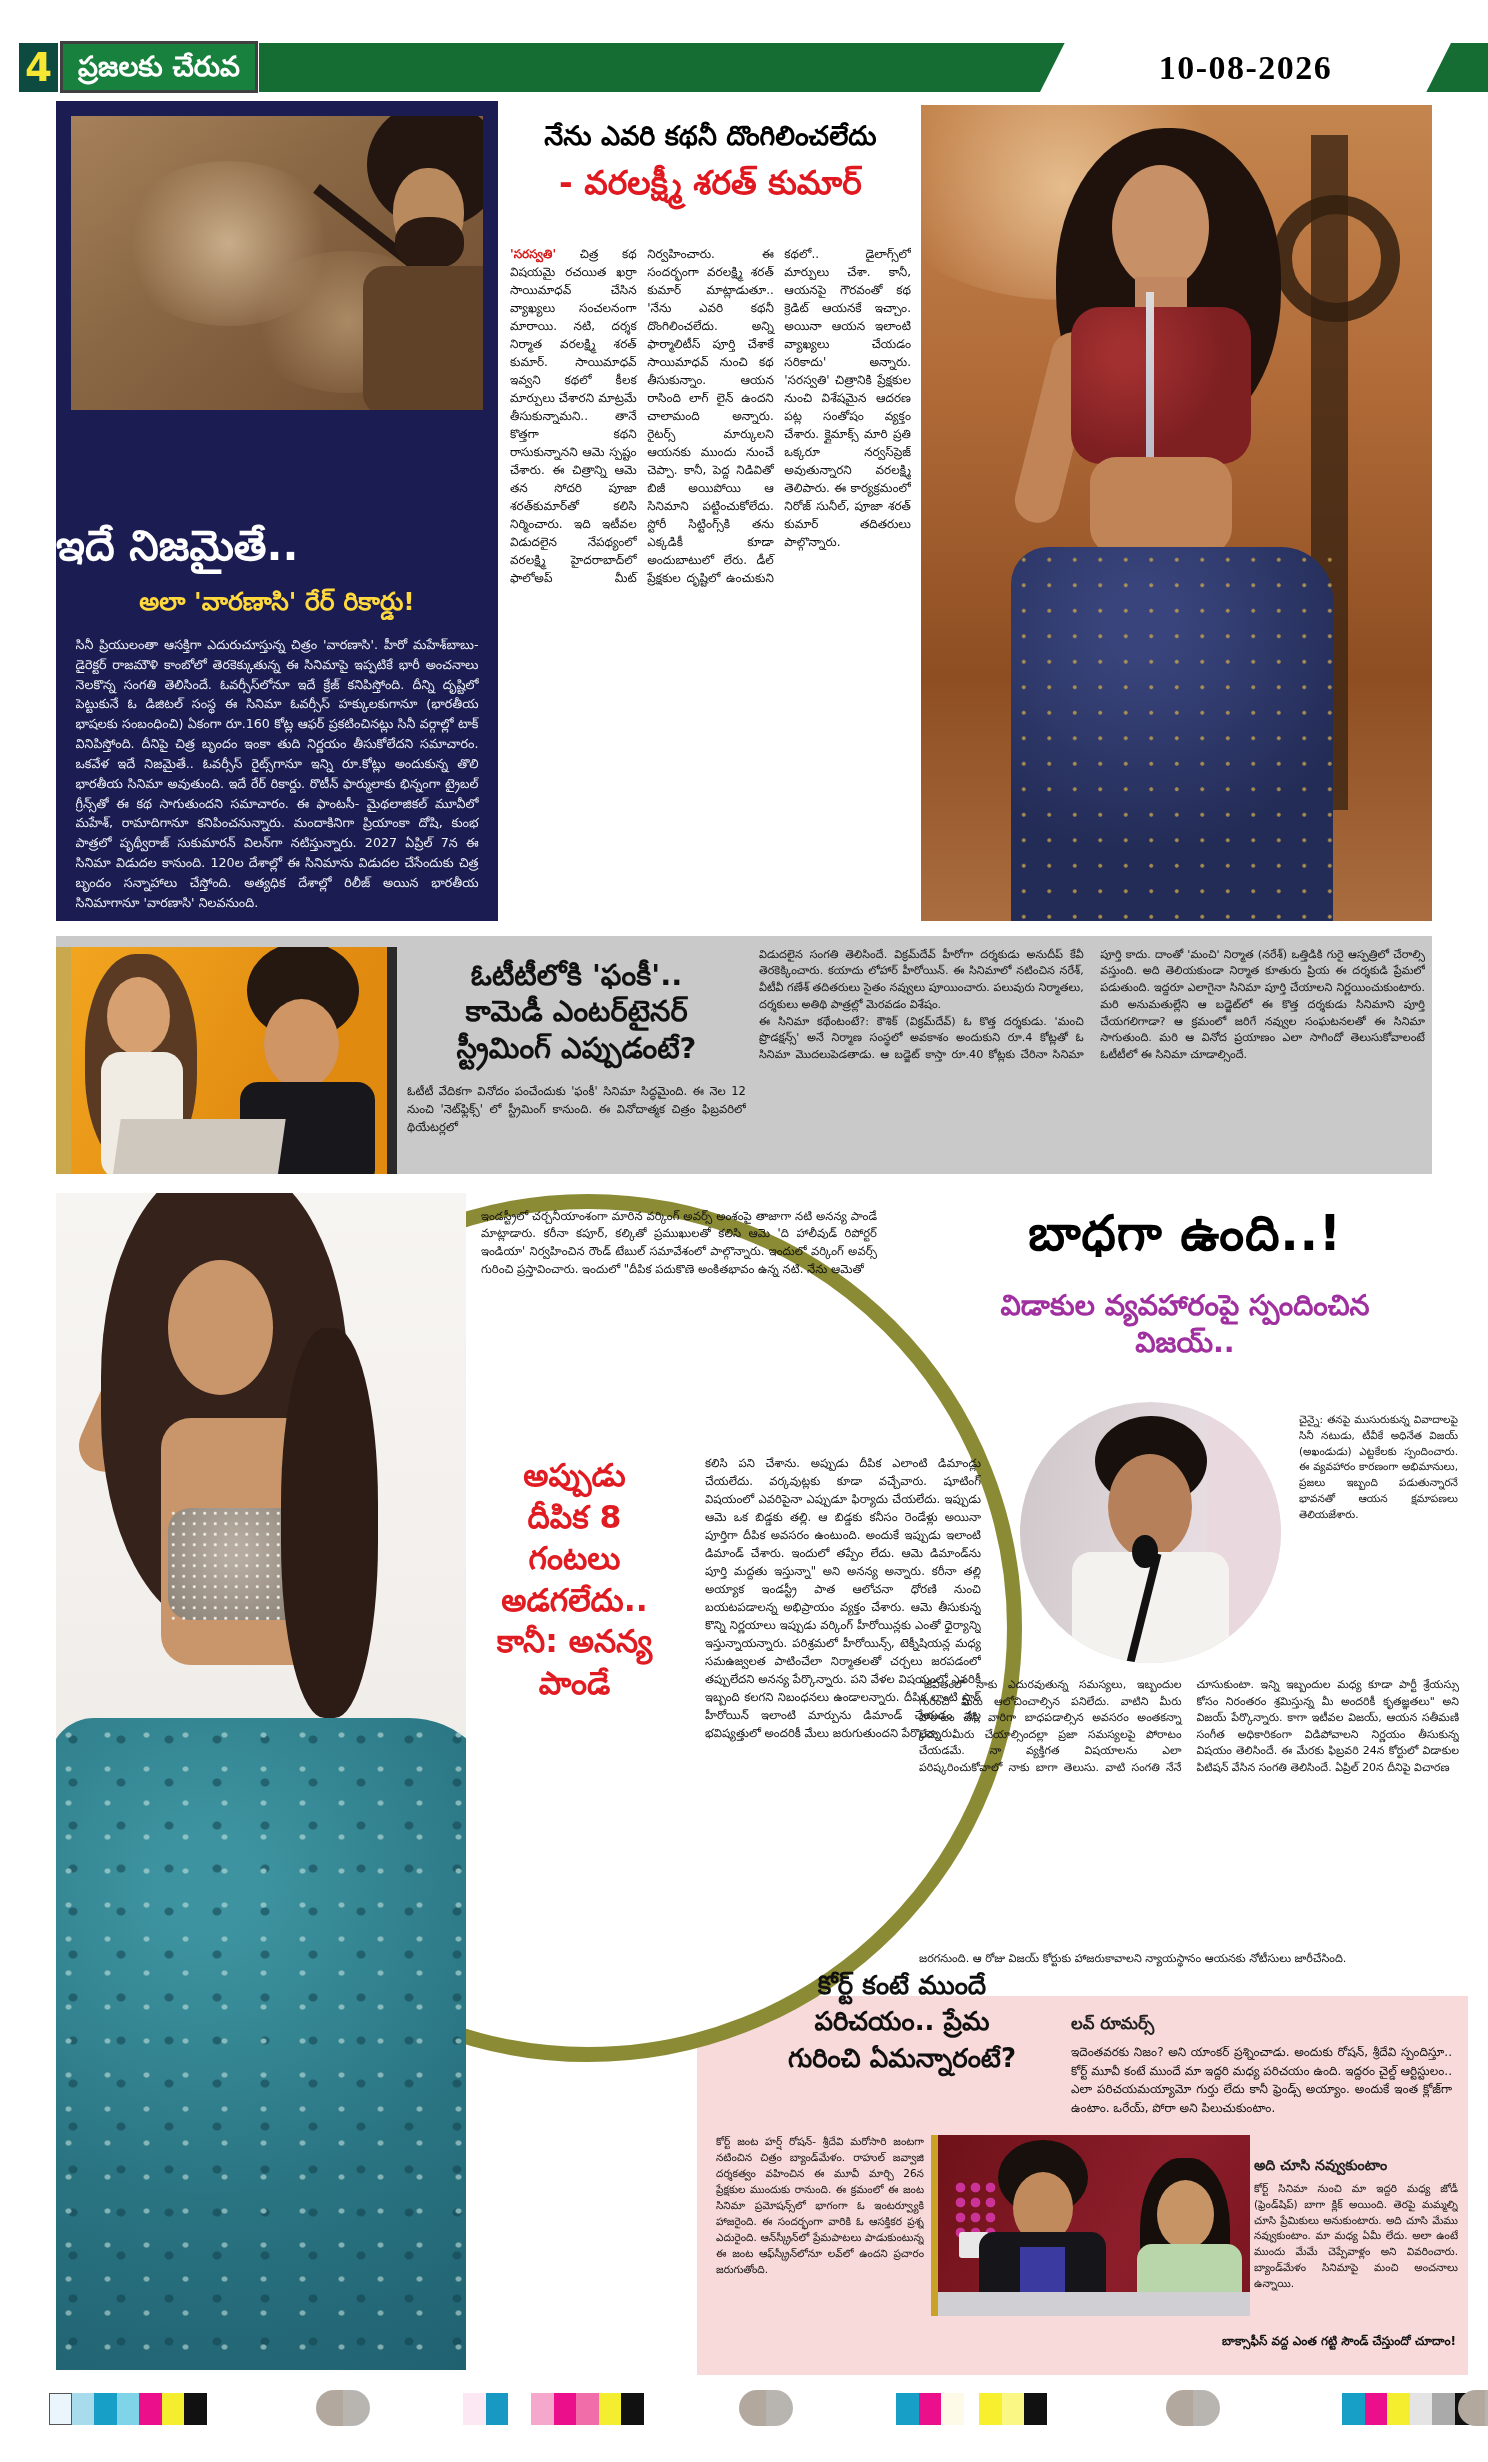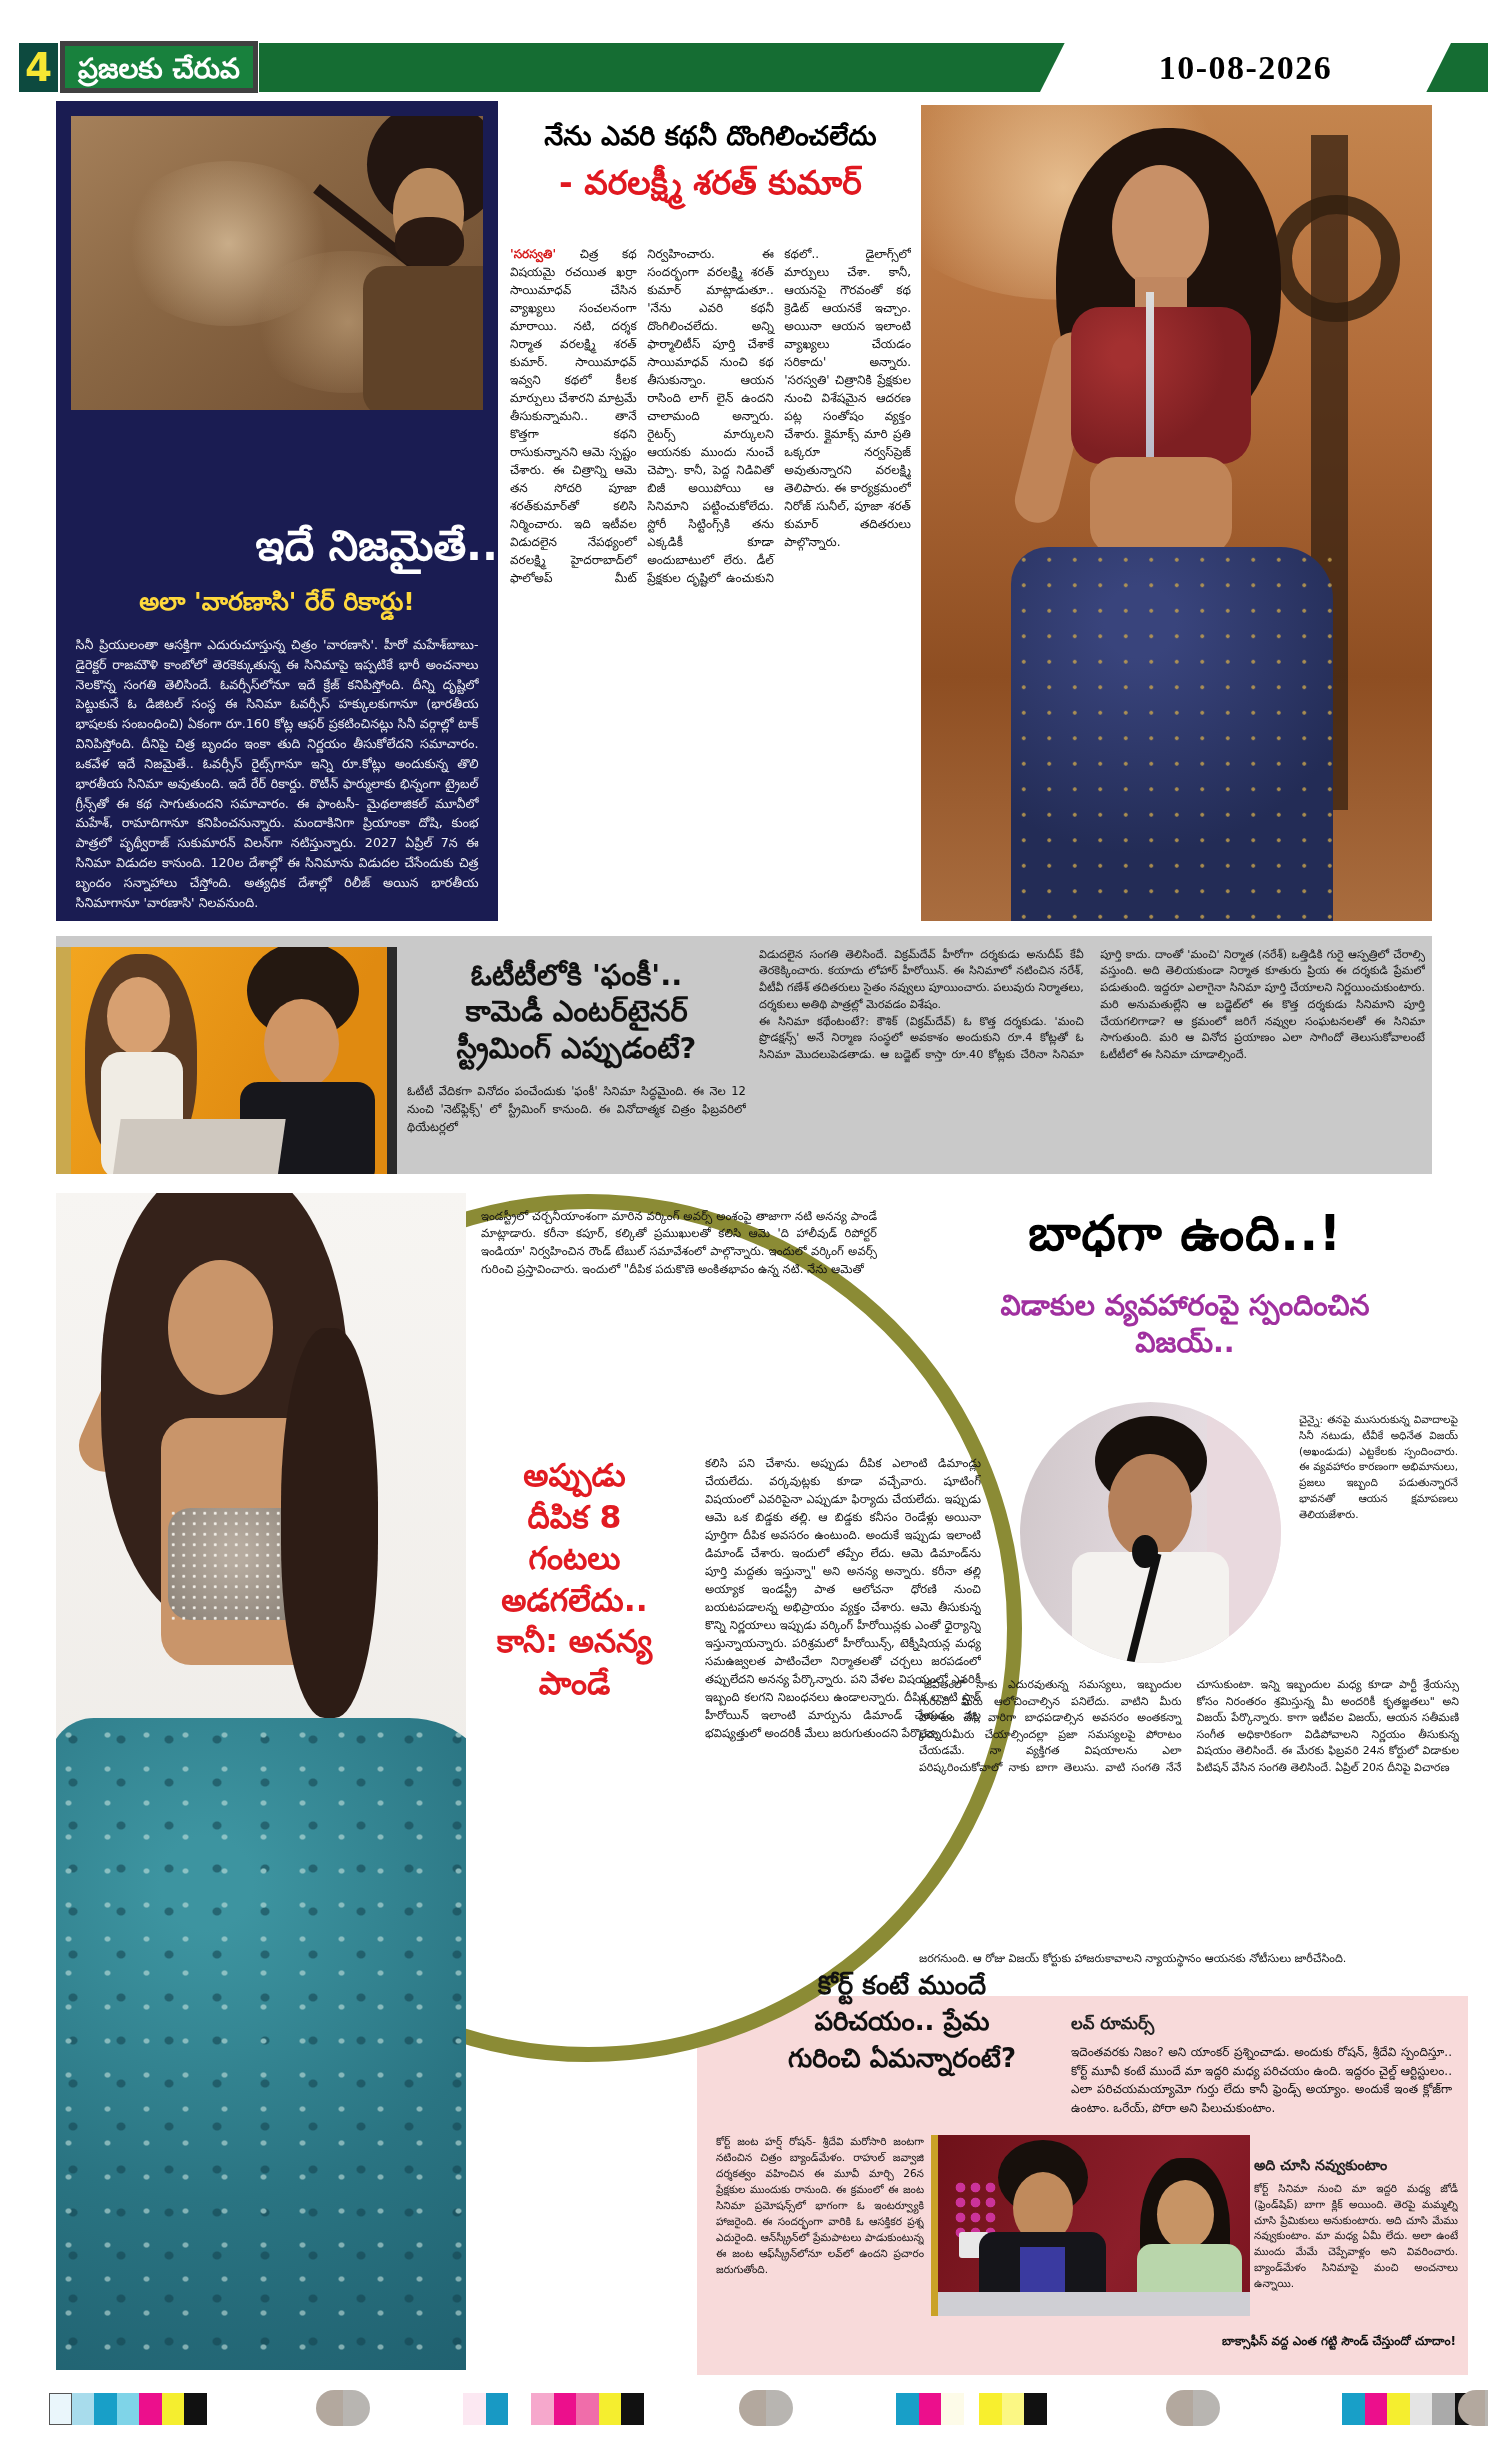--- a/index.html
+++ b/index.html
@@ -5,40 +5,40 @@
   html,body{margin:0;padding:0;background:#ffffff;}
   body{width:1488px;height:2462px;position:relative;overflow:hidden;
        font-family:"DejaVu Sans","Liberation Sans",sans-serif;color:#111;}
   .abs{position:absolute;}
   .pre{white-space:pre-line;}
   .just{text-align:justify;}
   
   .hdr-bar{left:259px;top:43px;width:1230px;height:49px;background:#156d33;}
   .hdr-num{left:19px;top:43px;width:39px;height:49px;background:#0d4a3f;
            color:#f7e733;font-size:39px;font-weight:700;text-align:center;line-height:49px;}
-  .hdr-mast{left:60px;top:41px;width:198px;height:52px;background:#18813d;border:5px solid #404040;
+  .hdr-mast{left:60px;top:41px;width:198px;height:52px;background:#18813d;border:3px solid #404040;
             box-sizing:border-box;color:#fff;font-size:28px;font-weight:800;text-align:center;line-height:45px;}
   .hdr-date{left:1040px;top:43px;width:411px;height:49px;background:#ffffff;
             clip-path:polygon(6% 0,100% 0,94% 100%,0 100%);
             text-align:center;line-height:49px;font-family:"Liberation Serif","DejaVu Serif",serif;
             font-weight:700;font-size:34px;color:#000;letter-spacing:1.5px;}
   
   .navy-box{left:56px;top:101px;width:442px;height:820px;background:#1a1c52;overflow:hidden;}
   .movie-img{left:15px;top:15px;width:412px;height:294px;overflow:hidden;
              background:linear-gradient(140deg,#a5805a 0%,#8a6744 40%,#6b4a2e 100%);}
   .smoke1{left:45px;top:45px;width:225px;height:165px;border-radius:50%;
           background:radial-gradient(circle,rgba(222,196,160,.75),rgba(222,196,160,0) 70%);}
   .smoke2{left:172px;top:135px;width:210px;height:142px;border-radius:50%;
           background:radial-gradient(circle,rgba(201,170,130,.6),rgba(201,170,130,0) 70%);}
   .warrior-hair{left:296px;top:-15px;width:135px;height:127px;border-radius:50%;background:#231611;}
   .warrior-face{left:322px;top:52px;width:71px;height:90px;border-radius:48%;background:#b98a5e;}
   .warrior-beard{left:324px;top:101px;width:69px;height:52px;border-radius:45%;background:#2b1a12;}
   .warrior-body{left:292px;top:150px;width:150px;height:150px;border-radius:22.5px;background:#5f4228;}
   .warrior-bow{left:225px;top:127px;width:195px;height:10.5px;background:#241610;transform:rotate(38deg);}
-  .navy-h1{left:0;top:420px;width:442px;text-align:right;color:#ffffff;font-size:42px;font-weight:800;}
+  .navy-h1{left:0;top:420px;width:442px;text-align:left;color:#ffffff;font-size:42px;font-weight:800;}
   .navy-h2{left:0;top:486px;width:442px;text-align:center;color:#ffd93d;font-size:25px;font-weight:700;}
   .navy-body{left:19.5px;top:534px;width:403px;height:371px;color:#f2f2f6;font-size:12.7px;line-height:1.56;overflow:hidden;}
   
   .c-head{left:510px;top:120px;width:401px;text-align:center;color:#000;font-size:27px;font-weight:800;}
   .c-by{left:510px;top:163px;width:401px;text-align:center;color:#e01820;font-size:33px;font-weight:800;}
   .c-body{left:510px;top:229px;width:401px;height:688px;font-size:12px;line-height:1.5;
           column-count:3;column-gap:10.5px;overflow:hidden;margin-top:16px;}
   .lead-red{color:#d61a1a;font-weight:700;}
   
   .vl-photo{left:921px;top:105px;width:511px;height:816px;overflow:hidden;

